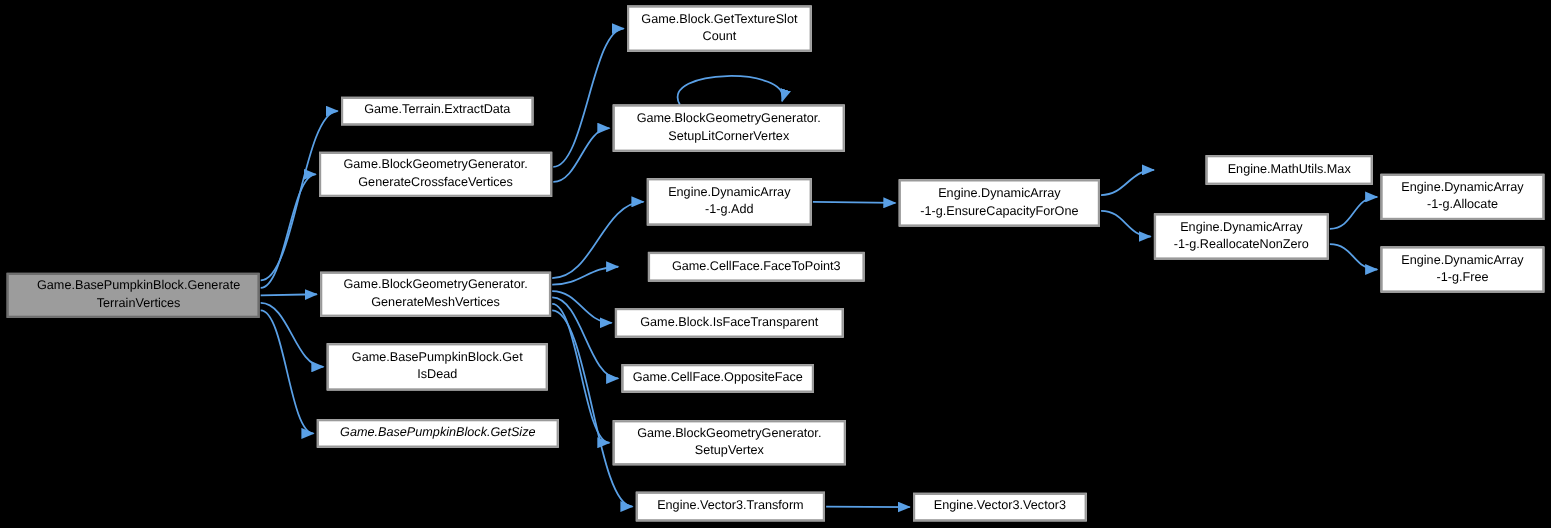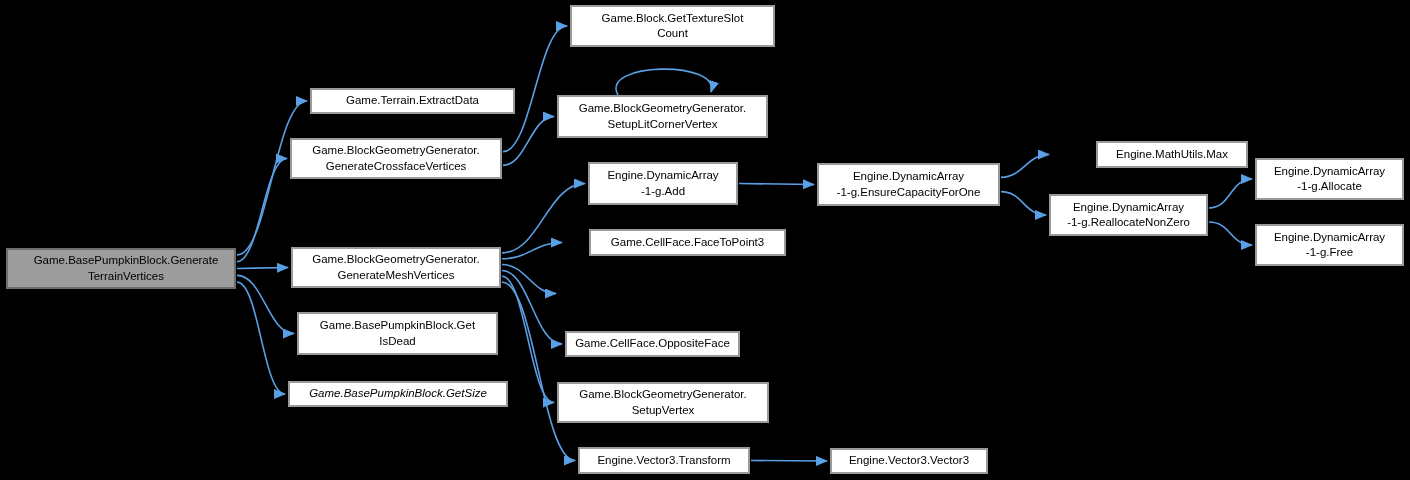--- a/index.html
+++ b/index.html
@@ -70,32 +70,33 @@
       <path d="M 739 183.5 L 814 184.5" class="edge" marker-end="url(#arrow)"></path>
       <path d="M 1001 177.33333333333334 C 1023 177.33333333333334, 1027 154.5, 1049 154.5" class="edge" marker-end="url(#arrow)"></path>
       <path d="M 1001 191.66666666666666 C 1023 191.66666666666666, 1024 215, 1046 215" class="edge" marker-end="url(#arrow)"></path>
       <path d="M 1209 208 C 1231 208, 1230 179, 1252 179" class="edge" marker-end="url(#arrow)"></path>
       <path d="M 1209 222 C 1231 222, 1230 245, 1252 245" class="edge" marker-end="url(#arrow)"></path>
       <path d="M 751 460.5 L 827 461" class="edge" marker-end="url(#arrow)"></path>
     </svg>
 
 <div class="node highlight" style="left: 6px; top: 248px; width: 230px; height: 41px;">Game.BasePumpkinBlock.Generate
 TerrainVertices</div>
-    <div class="node" style="left: 310px; top: 88px; width: 205px; height: 26px; text-align: center;">Game.Terrain.ExtractData</div>
+    <div class="node" style="left: 310px; top: 88px; width: 175px; height: 26px; text-align: center;">Game.Terrain.ExtractData</div>
     <div class="node" style="left: 290px; top: 138px; width: 212px; height: 41px;">Game.BlockGeometryGenerator.
 GenerateCrossfaceVertices</div>
-    <div class="node" style="left: 570px; top: 5px; width: 205px; height: 42px;">Game.Block.GetTextureSlot
+    <div class="node" style="left: 570px; top: 5px; width: 168px; height: 42px;">Game.Block.GetTextureSlot
 Count</div>
     <div class="node" style="left: 557px; top: 95px; width: 211px; height: 43px;">Game.BlockGeometryGenerator.
 SetupLitCornerVertex</div>
     <div class="node" style="left: 588px; top: 162px; width: 150px; height: 43px;">Engine.DynamicArray
 -1-g.Add</div>
     <div class="node" style="left: 291px; top: 247px; width: 210px; height: 41px;">Game.BlockGeometryGenerator.
 GenerateMeshVertices</div>
     <div class="node" style="left: 565px; top: 229px; width: 197px; height: 27px; margin-left: 24px;">Game.CellFace.FaceToPoint3</div>
+    <div class="node" style="left: 559px; top: 280px; width: 208px; height: 27px;">Game.Block.IsFaceTransparent</div>
     <div class="node" style="left: 565px; top: 331px; width: 175px; height: 26px;">Game.CellFace.OppositeFace</div>
     <div class="node" style="left: 557px; top: 382px; width: 212px; height: 41px;">Game.BlockGeometryGenerator.
 SetupVertex</div>
     <div class="node" style="left: 578px; top: 447px; width: 172px; height: 27px;">Engine.Vector3.Transform</div>
     <div class="node" style="left: 297px; top: 312px; width: 201px; height: 43px;">Game.BasePumpkinBlock.Get
 IsDead</div>
     <div class="node" style="left: 288px; top: 381px; width: 220px; height: 26px; font-style: italic;">Game.BasePumpkinBlock.GetSize</div>
     <div class="node" style="left: 817px; top: 163px; width: 183px; height: 43px;">Engine.DynamicArray
 -1-g.EnsureCapacityForOne</div>
     <div class="node" style="left: 1096px; top: 141px; width: 152px; height: 27px;">Engine.MathUtils.Max</div>

